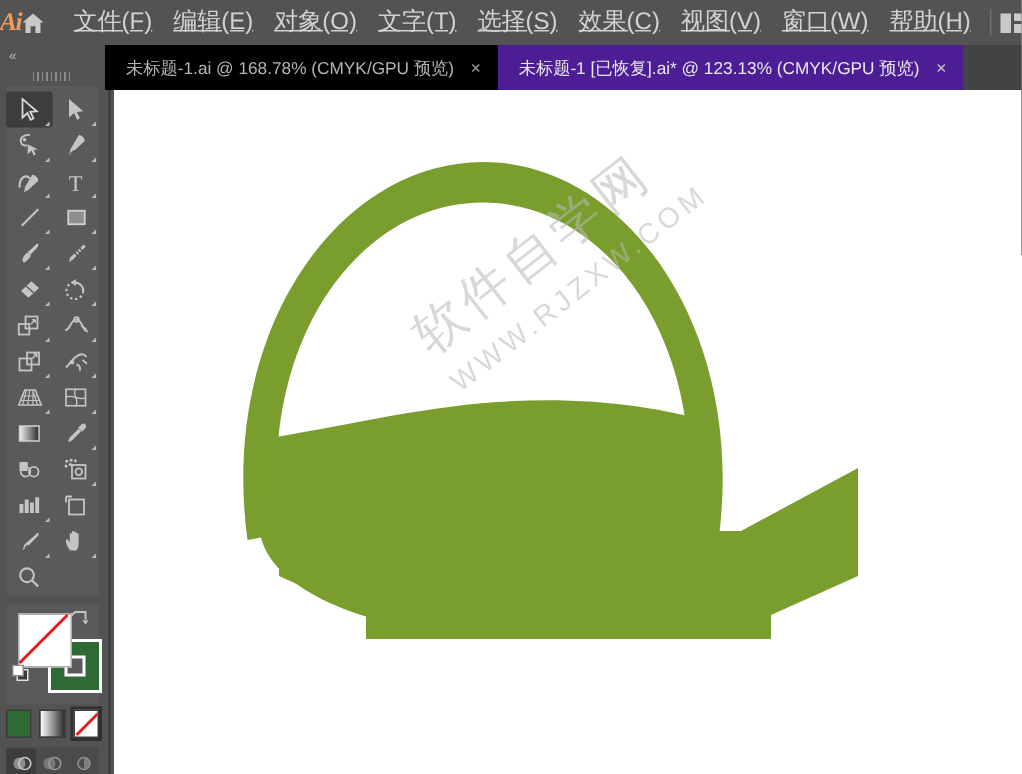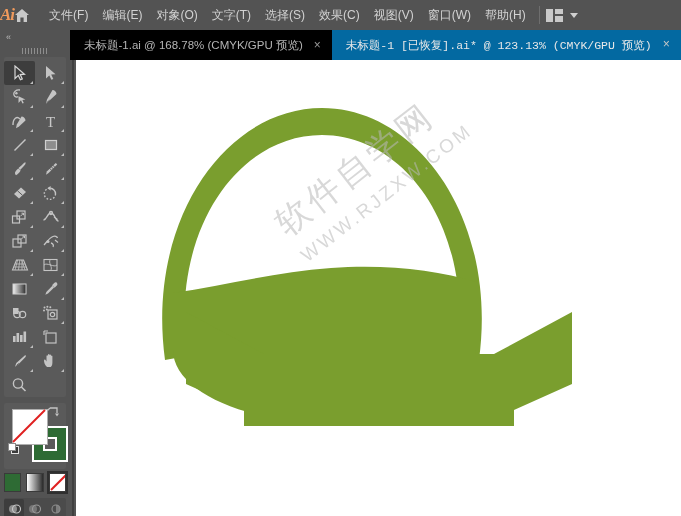--- a/index.html
+++ b/index.html
@@ -16,38 +16,38 @@
   }
   #ai-logo{
     width:30px;height:30px;display:flex;align-items:center;justify-content:center;
     color:#f09a5c;font-size:17px;font-weight:bold;font-style:italic;
     font-family:"Liberation Serif","DejaVu Serif",serif;letter-spacing:-1px;
   }
   #home-btn{width:32px;height:30px;display:flex;align-items:center;justify-content:center;}
   .sep-v{width:1px;height:18px;background:#6e6e6e;margin:0 6px;}
   #menu-items{display:flex;align-items:center;}
   .menu-item{
-    color:#d2d2d2;font-size:12px;padding:4px 7px;white-space:nowrap;line-height:1;
+    color:#d2d2d2;font-size:16px;padding:4px 7px;white-space:nowrap;line-height:1;text-decoration:underline;
   }
   #ws-area{margin-left:auto;display:flex;align-items:center;padding-right:12px;}
   #ws-icon{width:17px;height:13px;position:relative;margin-right:7px;}
   #ws-icon i{position:absolute;background:#c9c9c9;display:block;}
   .chev{width:0;height:0;border-left:4px solid transparent;border-right:4px solid transparent;border-top:5px solid #d0d0d0;}
 
   
   #tabbar{
     position:absolute;left:70px;top:30px;width:611px;height:30px;
     background:#434343;display:flex;align-items:stretch;
   }
   .tab{
     display:flex;align-items:center;padding:0 9px 0 14px;
     font-size:11.5px;white-space:nowrap;cursor:default;
   }
   .tab.inactive{background:#000000;color:#b4b4b4;}
-  .tab.active{background:#0369a1;color:#e8e8e8;font-family:Liberation Mono, monospace;}
+  .tab.active{background:#4c1d95;color:#e8e8e8;}
   .tab .lbl{margin-right:9px;}
   .tab .x{font-size:12px;color:#9a9a9a;line-height:1;padding:0 2px;}
   .tab.active .x{color:#c7c7c7;}
 
   
   #toolpanel{
     position:absolute;left:0;top:30px;width:70px;height:486px;background:#535353;
   }
   #tp-collapse{
     height:14px;display:flex;align-items:center;padding-left:6px;background:#535353;

